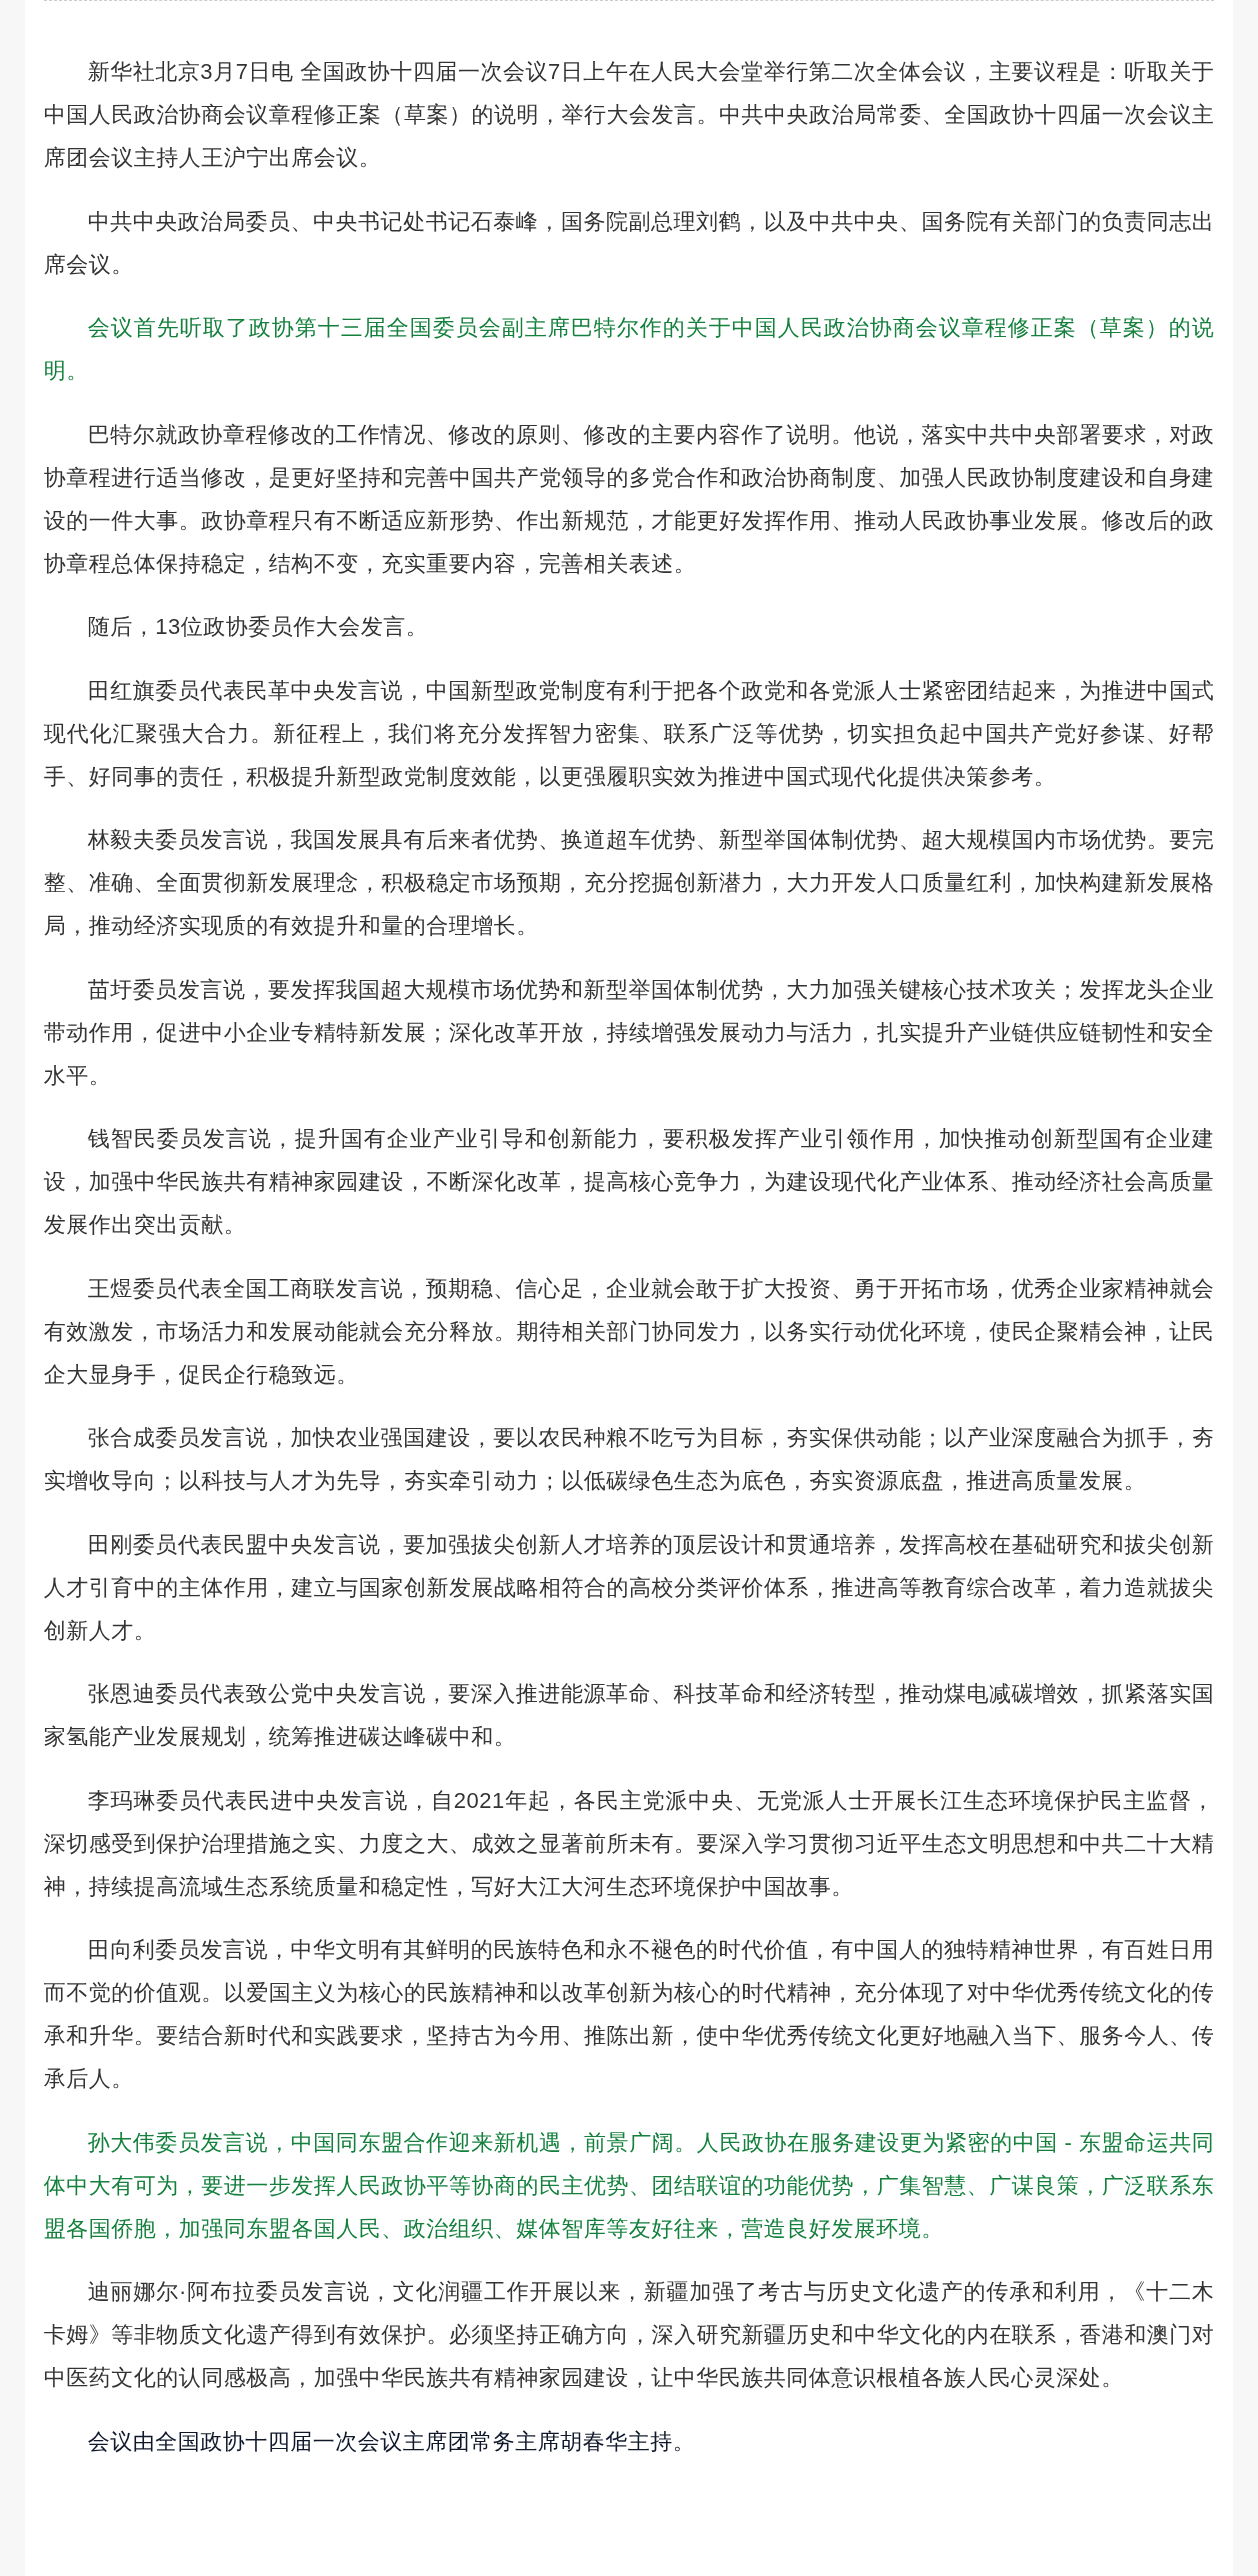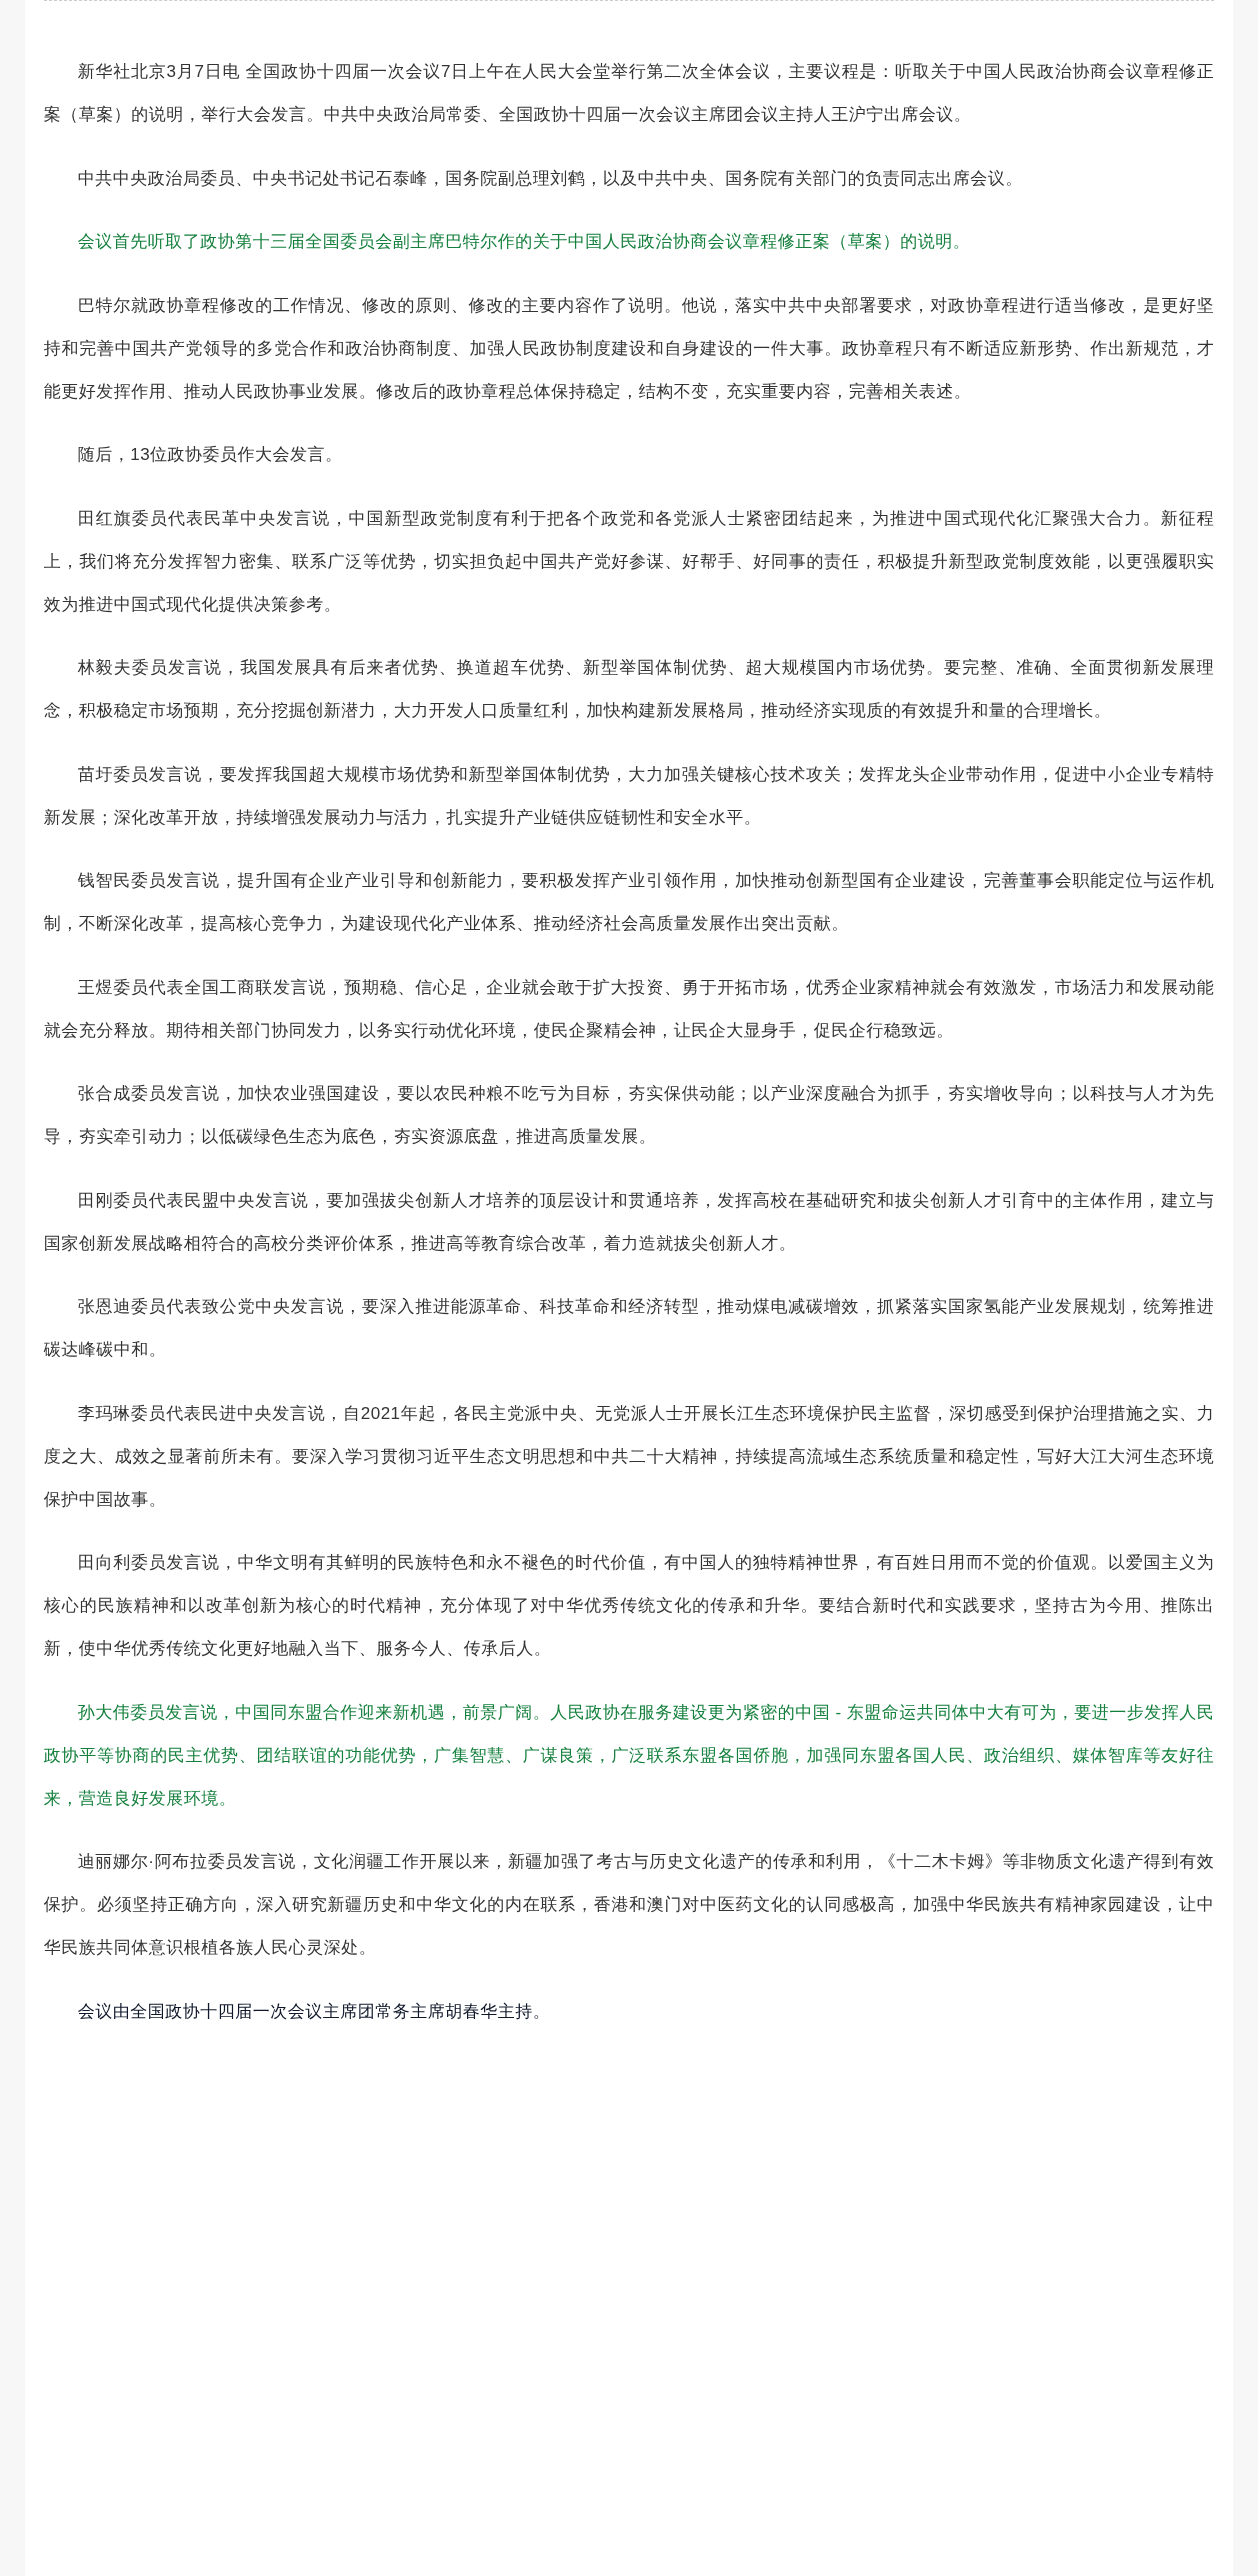--- a/index.html
+++ b/index.html
@@ -18,21 +18,21 @@
     box-sizing: border-box;
   }
   .article-inner {
     margin: 0 18.7px;
     border-top: 0.9px dashed #cccccc;
     padding-top: 49px;
     padding-bottom: 28px;
   }
   .para {
     margin: 0 0 20.5px 0;
-    font-size: 17px;
+    font-size: 22px;
     line-height: 43px;
     color: #333333;
     text-indent: 2em;
     text-align: justify;
     letter-spacing: 0.5px;
   }
   .para:last-child {
     margin-bottom: 0;
   }
 </style>
@@ -43,21 +43,21 @@
   <div class="article-inner" style="border-top-color: rgb(204, 204, 204);">
     <div></div>
     <p class="para" style="color: rgb(51, 51, 51);">新华社北京3月7日电 全国政协十四届一次会议7日上午在人民大会堂举行第二次全体会议，主要议程是：听取关于中国人民政治协商会议章程修正案（草案）的说明，举行大会发言。中共中央政治局常委、全国政协十四届一次会议主席团会议主持人王沪宁出席会议。</p>
     <p class="para" style="color: rgb(51, 51, 51);">中共中央政治局委员、中央书记处书记石泰峰，国务院副总理刘鹤，以及中共中央、国务院有关部门的负责同志出席会议。</p>
     <p class="para" style="color: #15803d;">会议首先听取了政协第十三届全国委员会副主席巴特尔作的关于中国人民政治协商会议章程修正案（草案）的说明。</p>
     <p class="para" style="color: rgb(51, 51, 51);">巴特尔就政协章程修改的工作情况、修改的原则、修改的主要内容作了说明。他说，落实中共中央部署要求，对政协章程进行适当修改，是更好坚持和完善中国共产党领导的多党合作和政治协商制度、加强人民政协制度建设和自身建设的一件大事。政协章程只有不断适应新形势、作出新规范，才能更好发挥作用、推动人民政协事业发展。修改后的政协章程总体保持稳定，结构不变，充实重要内容，完善相关表述。</p>
     <p class="para" style="color: rgb(51, 51, 51);">随后，13位政协委员作大会发言。</p>
     <p class="para" style="color: rgb(51, 51, 51);">田红旗委员代表民革中央发言说，中国新型政党制度有利于把各个政党和各党派人士紧密团结起来，为推进中国式现代化汇聚强大合力。新征程上，我们将充分发挥智力密集、联系广泛等优势，切实担负起中国共产党好参谋、好帮手、好同事的责任，积极提升新型政党制度效能，以更强履职实效为推进中国式现代化提供决策参考。</p>
     <p class="para" style="color: rgb(51, 51, 51);">林毅夫委员发言说，我国发展具有后来者优势、换道超车优势、新型举国体制优势、超大规模国内市场优势。要完整、准确、全面贯彻新发展理念，积极稳定市场预期，充分挖掘创新潜力，大力开发人口质量红利，加快构建新发展格局，推动经济实现质的有效提升和量的合理增长。</p>
     <p class="para" style="color: rgb(51, 51, 51);">苗圩委员发言说，要发挥我国超大规模市场优势和新型举国体制优势，大力加强关键核心技术攻关；发挥龙头企业带动作用，促进中小企业专精特新发展；深化改革开放，持续增强发展动力与活力，扎实提升产业链供应链韧性和安全水平。</p>
-    <p class="para" style="color: rgb(51, 51, 51);">钱智民委员发言说，提升国有企业产业引导和创新能力，要积极发挥产业引领作用，加快推动创新型国有企业建设，完善董事会职能定位与运作机制，不断深化改革，提高核心竞争力，为建设现代化产业体系、推动经济社会高质量发展作出突出贡献。</p>
+    <p class="para" style="color: rgb(51, 51, 51);">钱智民委员发言说，提升国有企业产业引导和创新能力，要积极发挥产业引领作用，加快推动创新型国有企业建设，加强中华民族共有精神家园建设，不断深化改革，提高核心竞争力，为建设现代化产业体系、推动经济社会高质量发展作出突出贡献。</p>
     <p class="para" style="color: rgb(51, 51, 51);">王煜委员代表全国工商联发言说，预期稳、信心足，企业就会敢于扩大投资、勇于开拓市场，优秀企业家精神就会有效激发，市场活力和发展动能就会充分释放。期待相关部门协同发力，以务实行动优化环境，使民企聚精会神，让民企大显身手，促民企行稳致远。</p>
     <p class="para" style="color: rgb(51, 51, 51);">张合成委员发言说，加快农业强国建设，要以农民种粮不吃亏为目标，夯实保供动能；以产业深度融合为抓手，夯实增收导向；以科技与人才为先导，夯实牵引动力；以低碳绿色生态为底色，夯实资源底盘，推进高质量发展。</p>
     <p class="para" style="color: rgb(51, 51, 51);">田刚委员代表民盟中央发言说，要加强拔尖创新人才培养的顶层设计和贯通培养，发挥高校在基础研究和拔尖创新人才引育中的主体作用，建立与国家创新发展战略相符合的高校分类评价体系，推进高等教育综合改革，着力造就拔尖创新人才。</p>
     <p class="para" style="color: rgb(51, 51, 51);">张恩迪委员代表致公党中央发言说，要深入推进能源革命、科技革命和经济转型，推动煤电减碳增效，抓紧落实国家氢能产业发展规划，统筹推进碳达峰碳中和。</p>
     <p class="para" style="color: rgb(51, 51, 51);">李玛琳委员代表民进中央发言说，自2021年起，各民主党派中央、无党派人士开展长江生态环境保护民主监督，深切感受到保护治理措施之实、力度之大、成效之显著前所未有。要深入学习贯彻习近平生态文明思想和中共二十大精神，持续提高流域生态系统质量和稳定性，写好大江大河生态环境保护中国故事。</p>
     <p class="para" style="color: rgb(51, 51, 51);">田向利委员发言说，中华文明有其鲜明的民族特色和永不褪色的时代价值，有中国人的独特精神世界，有百姓日用而不觉的价值观。以爱国主义为核心的民族精神和以改革创新为核心的时代精神，充分体现了对中华优秀传统文化的传承和升华。要结合新时代和实践要求，坚持古为今用、推陈出新，使中华优秀传统文化更好地融入当下、服务今人、传承后人。</p>
     <p class="para" style="color: #15803d;">孙大伟委员发言说，中国同东盟合作迎来新机遇，前景广阔。人民政协在服务建设更为紧密的中国 - 东盟命运共同体中大有可为，要进一步发挥人民政协平等协商的民主优势、团结联谊的功能优势，广集智慧、广谋良策，广泛联系东盟各国侨胞，加强同东盟各国人民、政治组织、媒体智库等友好往来，营造良好发展环境。</p>
     <p class="para" style="color: rgb(51, 51, 51);">迪丽娜尔·阿布拉委员发言说，文化润疆工作开展以来，新疆加强了考古与历史文化遗产的传承和利用，《十二木卡姆》等非物质文化遗产得到有效保护。必须坚持正确方向，深入研究新疆历史和中华文化的内在联系，香港和澳门对中医药文化的认同感极高，加强中华民族共有精神家园建设，让中华民族共同体意识根植各族人民心灵深处。</p>
     <p class="para" style="color: #0f172a;">会议由全国政协十四届一次会议主席团常务主席胡春华主持。</p>
 

